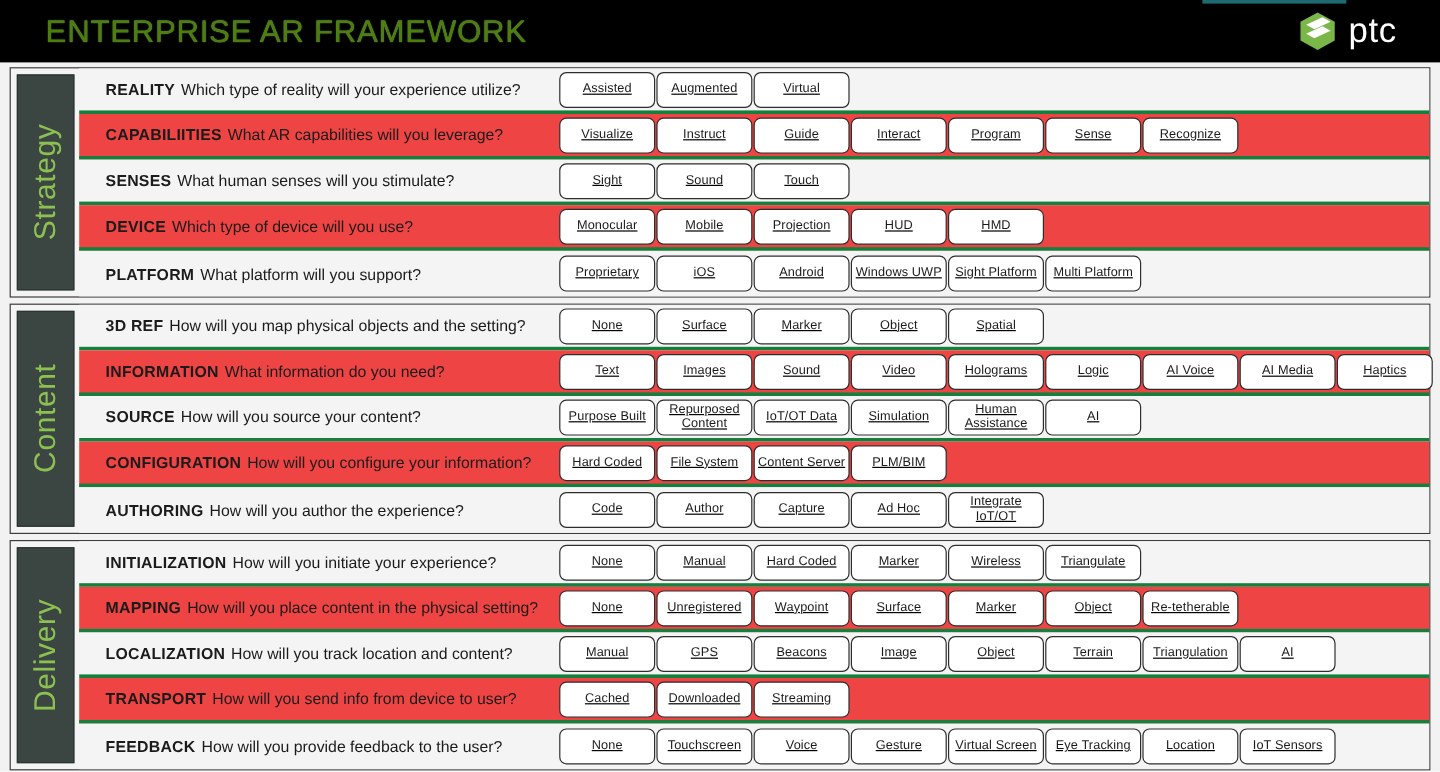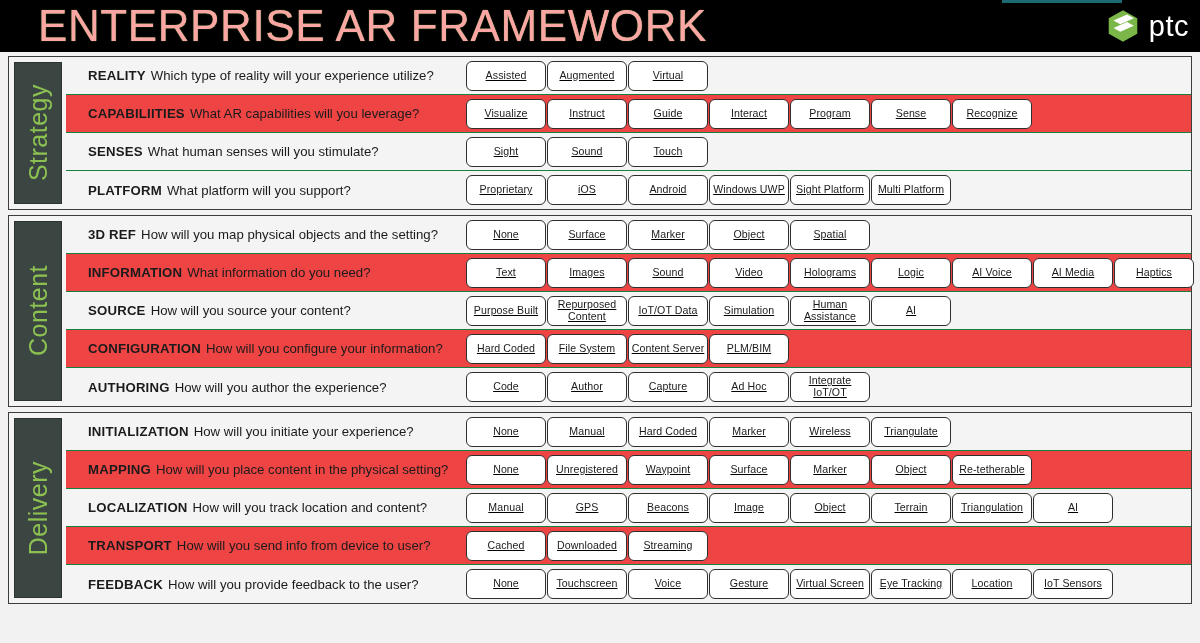--- a/index.html
+++ b/index.html
@@ -26,31 +26,31 @@
     align-items: center;
     overflow: hidden;
   }
   .header-topline {
     position: absolute;
     top: 0; right: 78px;
     width: 120px; height: 3px;
     background: #1d6a72;
   }
   .header-title {
-    color: #fca5a5;
-    font-size: 44px;
+    color: #4d7c0f;
+    font-size: 26px;
     letter-spacing: 0.6px;
     font-weight: 400;
     margin-left: 38px;
     white-space: nowrap;
     text-shadow: 0 0 1px #8cc152;
   }
   .brand {
     position: absolute;
-    right: 11px; top: 50%;
+    right: 36px; top: 50%;
     transform: translateY(-50%);
     display: flex;
     align-items: center;
     gap: 9px;
   }
   .brand-mark { width: 34px; height: 34px; display:block; }
   .brand-text {
     color: #ffffff;
     font-size: 29px;
     letter-spacing: 0.5px;
@@ -89,21 +89,21 @@
     font-weight: 400;
     white-space: nowrap;
   }
 
   .rows { flex: 1 1 auto; min-width: 0; }
 
   .row {
     display: flex;
     align-items: center;
     height: 38px;
-    border-bottom: 1px solid #15803d;
+    border-bottom: 3px solid #15803d;
     box-sizing: border-box;
   }
   .row:last-child { border-bottom: none; }
   .row.alt { background: #ef4444; }
   .row.plain { background: #f4f4f4; }
 
   .q {
     width: 400px;
     flex: 0 0 400px;
     padding-left: 22px;
@@ -209,20 +209,32 @@
           <div class="q">
             <b>SENSES</b><i>What human senses will you stimulate?</i>
           </div>
           <div class="chips">
             <div class="chip">Sight</div>
             <div class="chip">Sound</div>
             <div class="chip">Touch</div>
           </div>
         </div>
 
+        <div class="row alt">
+          <div class="q">
+            <b>DEVICE</b><i>Which type of device will you use?</i>
+          </div>
+          <div class="chips">
+            <div class="chip">Monocular</div>
+            <div class="chip">Mobile</div>
+            <div class="chip">Projection</div>
+            <div class="chip">HUD</div>
+            <div class="chip">HMD</div>
+          </div>
+        </div>
 
         <div class="row plain">
           <div class="q">
             <b>PLATFORM</b><i>What platform will you support?</i>
           </div>
           <div class="chips">
             <div class="chip">Proprietary</div>
             <div class="chip">iOS</div>
             <div class="chip">Android</div>
             <div class="chip two-line">Windows UWP</div>

